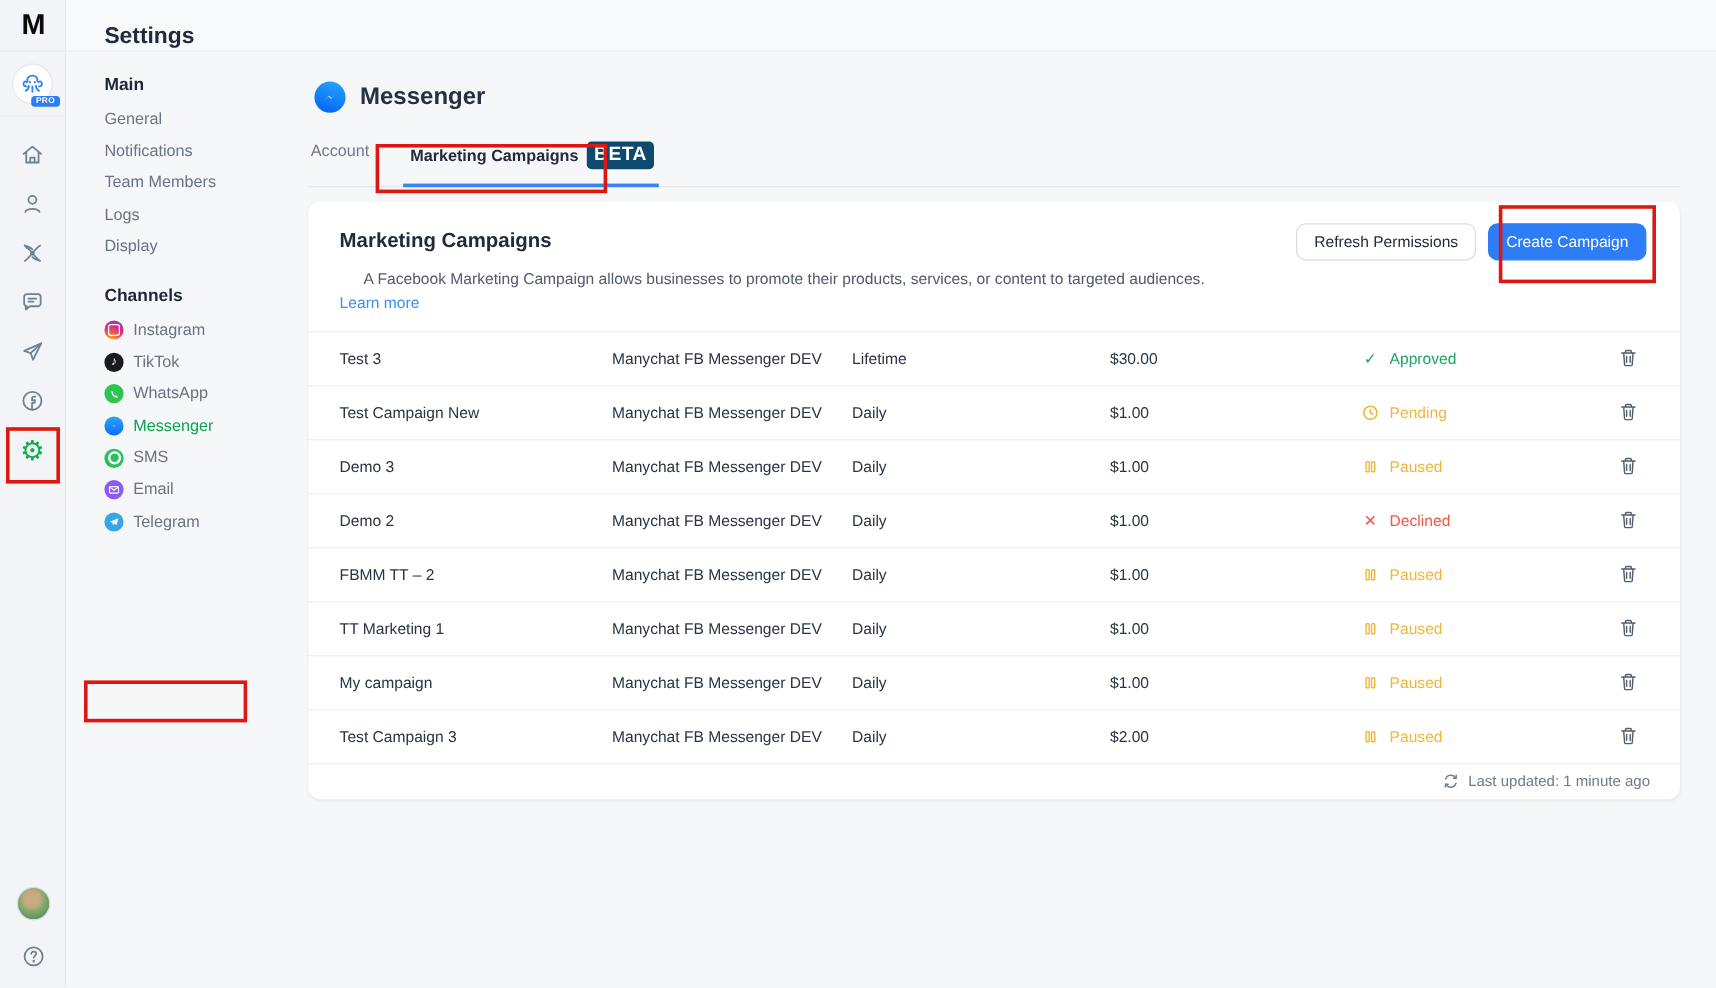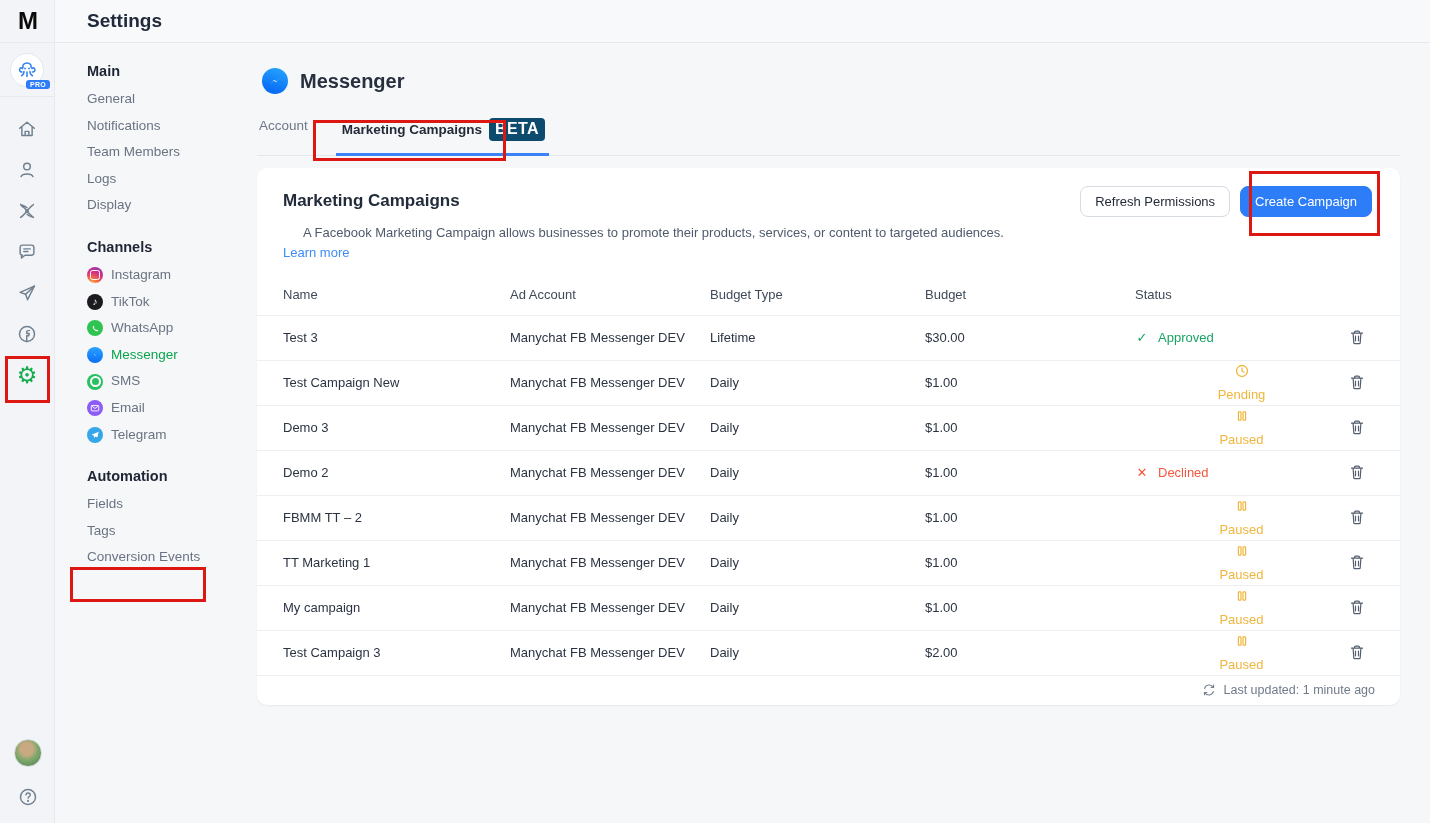--- a/index.html
+++ b/index.html
@@ -24,21 +24,21 @@
   .rail-icons { display:flex; flex-direction:column; align-items:center; gap:17px; padding-top:20px; }
   .rail-ic { width:24px; height:24px; display:flex; align-items:center; justify-content:center; cursor:pointer; }
   .rail-ic svg { stroke:#71808f; fill:none; stroke-width:1.6; stroke-linecap:round; stroke-linejoin:round; }
   .rail-ic.gear { font-size:23px; color:#13ad4d; line-height:1; }
   .rail-bottom { position:absolute; bottom:14px; left:0; width:55px;
     display:flex; flex-direction:column; align-items:center; gap:18px; }
   .user-avatar { width:28px; height:28px; border-radius:50%;
     background:radial-gradient(circle at 45% 35%, #c9a981 0 28%, #7fa96b 50%, #4d7a52 100%); border:1px solid #d8dce2; }
   
   .topbar { position:absolute; left:55px; top:0; width:1375px; height:43px;
-    background:#f8f9fb; border-bottom:1px solid #e7e9ee; display:flex; align-items:center; padding-left:32px; }
+    background:#f8f9fb; border-bottom:1px solid #e7e9ee; display:flex; align-items:flex-end; padding-left:32px; }
   .topbar h1 { font-size:19px; font-weight:bold; color:#202a3a; }
   
   .sidebar { position:absolute; left:55px; top:43px; width:202px; padding:20px 0 0 32px; }
   .sb-section { margin-bottom:20px; }
   .sb-title { font-size:14.5px; font-weight:bold; color:#1e2635; margin-bottom:7px; }
   .sb-item { font-size:13.5px; color:#6a7383; line-height:26.6px; cursor:pointer; white-space:nowrap; }
   .sb-item.channel { display:flex; align-items:center; gap:8px; }
   .sb-item.active-green { color:#0aa44f; }
   .ch-ic { width:16px; height:16px; border-radius:50%; flex:0 0 16px;
     display:flex; align-items:center; justify-content:center; color:#fff; font-size:9px; position:relative; }
@@ -76,21 +76,21 @@
   .btn.secondary { background:#fff; border:1px solid #d7dbe2; color:#242b38; font-weight:500; }
   .btn.primary { background:#2c7df7; border:1px solid #2c7df7; color:#fff; font-weight:500; }
   
   .trow { display:grid; grid-template-columns:227px 200px 215px 210px 213px 1fr;
     align-items:center; padding:0 36px 0 26px; }
   .thead { height:40px; font-size:13px; color:#3f4a59; font-weight:500; }
   .tbody-row { height:45px; border-top:1px solid #edeff2; font-size:13px; color:#2b3443; }
   .status { display:flex; align-items:center; gap:9px; font-size:13px; }
   .status .glyph { width:14px; display:flex; justify-content:center; font-size:13px; }
   .st-approved { color:#18a463; }
-  .st-pending, .st-paused { color:#efb63e;flex-direction:column; }
+  .st-pending, .st-paused { color:#efb63e; }
   .st-declined { color:#f2573f; }
   .trash { justify-self:end; width:18px; height:18px; display:flex; align-items:center; justify-content:center; cursor:pointer; }
   .tfoot { height:30px; border-top:1px solid #edeff2; display:flex; align-items:center;
     justify-content:flex-end; gap:7px; padding-right:25px; font-size:12.5px; color:#707a89;text-align:right; }
   
   .anno { position:absolute; border:3px solid #dd1712; pointer-events:none; }
   .anno-gear { left:5px; top:356px; width:45px; height:47px; }
   .anno-messenger { left:70px; top:567px; width:136px; height:35px; }
   .anno-tab { left:313px; top:120px; width:193px; height:41px; }
   .anno-create { left:1249px; top:171px; width:131px; height:65px; }
@@ -214,26 +214,20 @@
     </div>
     <div class="sb-item channel">
       <span class="ch-ic ic-telegram">
         <svg width="10" height="10" viewBox="0 0 12 12">
             <path d="M10.4 2.2 1.8 5.7l2.6 1 .8 2.8 1.4-1.8 2.2 1.4z" fill="#fff"></path>
           </svg>
       </span>
       <span>Telegram</span>
     </div>
   </div>
-  <div class="sb-section">
-    <div class="sb-title">Automation</div>
-    <div class="sb-item">Fields</div>
-    <div class="sb-item">Tags</div>
-    <div class="sb-item">Conversion Events</div>
-  </div>
 </div>
 
 <div class="main">
   <div class="page-head">
     <div class="msgr-badge">
       <svg width="16" height="16" viewBox="0 0 16 16">
           <path d="M13 4.6 9.3 8.6 7 6.7 3 11.4l3.7-4 2.3 1.9z" fill="#fff"></path>
         </svg>
     </div>
     <h2>Messenger</h2>
@@ -251,28 +245,20 @@
     <div class="card-head">
       <div class="card-title">Marketing Campaigns</div>
       <div class="card-desc">A Facebook Marketing Campaign allows businesses to promote their products, services, or content to targeted audiences.</div>
       <span class="learn-more">Learn more</span>
       <div class="head-buttons">
         <div class="btn secondary">Refresh Permissions</div>
         <div class="btn primary">Create Campaign</div>
       </div>
     </div>
 
-    <div class="trow thead">
-      <div>Name</div>
-      <div>Ad Account</div>
-      <div>Budget Type</div>
-      <div>Budget</div>
-      <div>Status</div>
-      <div></div>
-    </div>
 
     <div class="trow tbody-row">
       <div>Test 3</div>
       <div>Manychat FB Messenger DEV</div>
       <div>Lifetime</div>
       <div>$30.00</div>
       <div class="status st-approved">
         <span class="glyph">✓</span>
         <span>Approved</span>
       </div>

